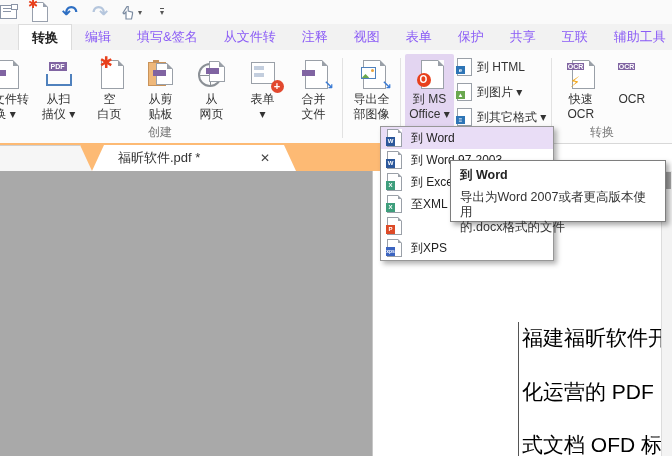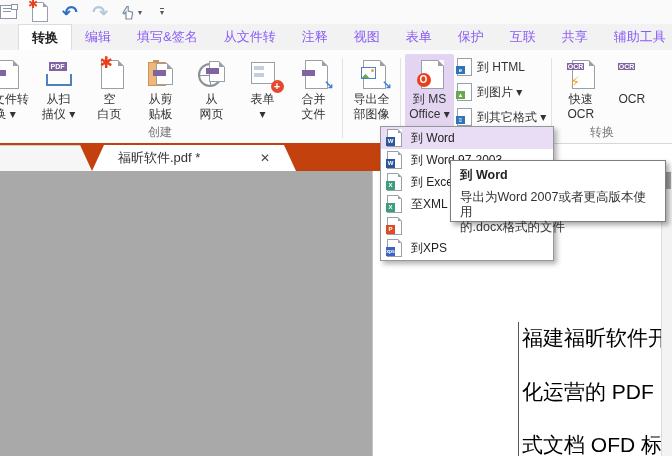--- a/index.html
+++ b/index.html
@@ -69,21 +69,21 @@
   .ocrtag{position:absolute;left:1px;top:4px;background:#8064a2;color:#fff;font-size:7px;font-weight:bold;padding:0 1px;letter-spacing:0;}
   .bolt{position:absolute;left:4px;bottom:-2px;color:#f2a71b;font-size:15px;font-weight:bold;}
 
   
   .smallcol{display:flex;flex-direction:column;gap:3px;margin:2px 2px 0 2px;}
   .smallbtn{display:flex;align-items:center;height:22px;font-size:12px;color:#333;white-space:nowrap;}
   .spg{width:13px;height:16px;background:#fff;border:1px solid #9aa0a8;position:relative;margin-right:5px;}
   .spg .sbadge{position:absolute;left:-2px;bottom:1px;width:9px;height:8px;font-size:6px;line-height:8px;color:#fff;text-align:center;font-weight:bold;}
 
   
-  .tabbar{position:absolute;left:0;top:143px;width:532px;height:28px;background:#c2410c;border-bottom:4px solid #000000;}
+  .tabbar{position:absolute;left:0;top:143px;width:532px;height:28px;background:#fdba74;border-bottom:4px solid #000000;}
   .doctab-empty{position:absolute;left:0;top:2px;width:92px;height:26px;background:#f6f6f6;
                 clip-path:polygon(0 0,80px 0,92px 26px,0 26px);border-top:1px solid #d0d0d0;}
   .doctab{position:absolute;left:92px;top:2px;width:204px;height:26px;background:#fff;
           clip-path:polygon(12px 0,192px 0,204px 26px,0 26px);
           display:flex;align-items:center;font-size:13px;color:#333;}
   .doctab .t{margin-left:26px;}
   .doctab .x{position:absolute;right:26px;font-size:12px;color:#444;font-weight:bold;}
 
   
   .canvas{position:absolute;left:0;top:171px;width:672px;height:285px;background:#a9a9a9;}
@@ -143,22 +143,22 @@
 
   <div class="rtabs">
     <div class="rtab active">转换</div>
     <div class="rtab">编辑</div>
     <div class="rtab">填写&amp;签名</div>
     <div class="rtab">从文件转</div>
     <div class="rtab">注释</div>
     <div class="rtab">视图</div>
     <div class="rtab">表单</div>
     <div class="rtab">保护</div>
+    <div class="rtab">共享</div>
     <div class="rtab">互联</div>
-    <div class="rtab">共享</div>
     <div class="rtab">辅助工具</div>
   </div>
 
   <div class="ribbon">
     <div class="rrow">
       <div class="bigbtn cut">
         <div class="ic">
             <div class="iconwrap">
           <div class="pg back"></div>
               <div class="pg">

